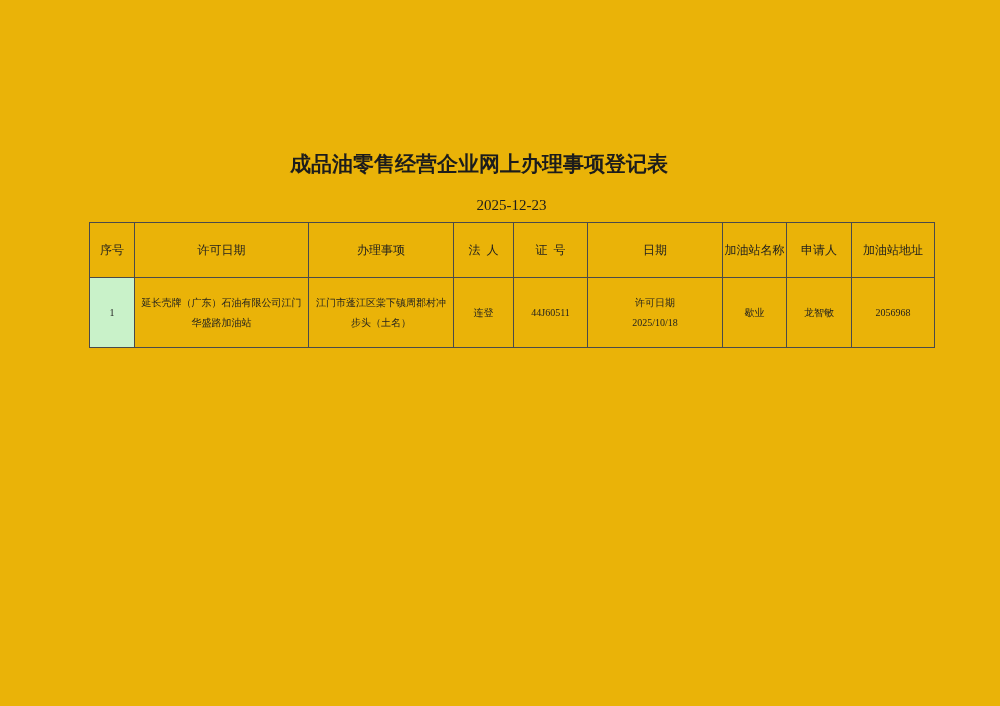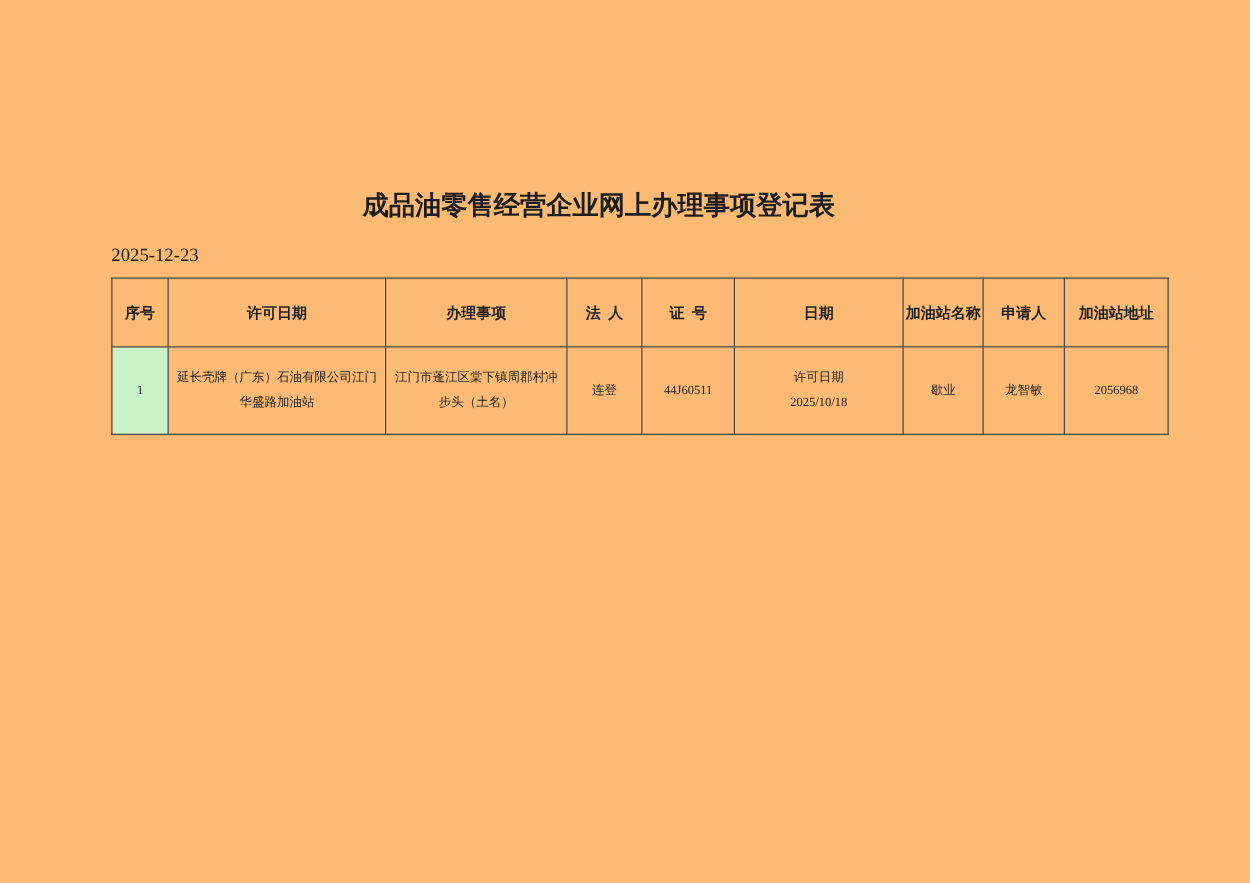--- a/index.html
+++ b/index.html
@@ -6,41 +6,41 @@
     margin: 0;
     padding: 0;
     background: #ffffff;
     font-family: "Liberation Serif", serif;
     color: #212121;
   }
   .page {
     position: relative;
     width: 1000px;
     height: 706px;
-    background: #fdba74;
+    background: #eab308;
     overflow: hidden;
   }
   .doc-title {
     position: absolute;
     top: 150px;
     left: 0;
     width: 958px;
     margin: 0;
     text-align: center;
     font-size: 21px;
     font-weight: bold;
     color: #1c1c1c;
     white-space: pre;
   }
   .doc-date {
     position: absolute;
     top: 197px;
     left: 89px;
     width: 845px;
-    text-align: left;
+    text-align: center;
     font-size: 15px;
     color: #1c1c1c;
     white-space: pre;
   }
   table.reg-table {
     position: absolute;
     top: 222px;
     left: 89px;
     width: 845px;
     border-collapse: collapse;
@@ -51,21 +51,21 @@
     text-align: center;
     vertical-align: middle;
     padding: 0;
     white-space: pre;
     overflow: visible;
   }
   .reg-table thead tr { height: 55px; }
   .reg-table tbody tr { height: 70px; }
   .reg-table th {
     font-size: 12px;
-    font-weight: bold;
+    font-weight: normal;
     color: #1e1e1e;
   }
   .reg-table td {
     font-size: 10px;
     line-height: 2.0;
     color: #1e1e1e;
   }
   td.seq-cell {
     background: var(--highlight-color, #C9F2C9);
   }

